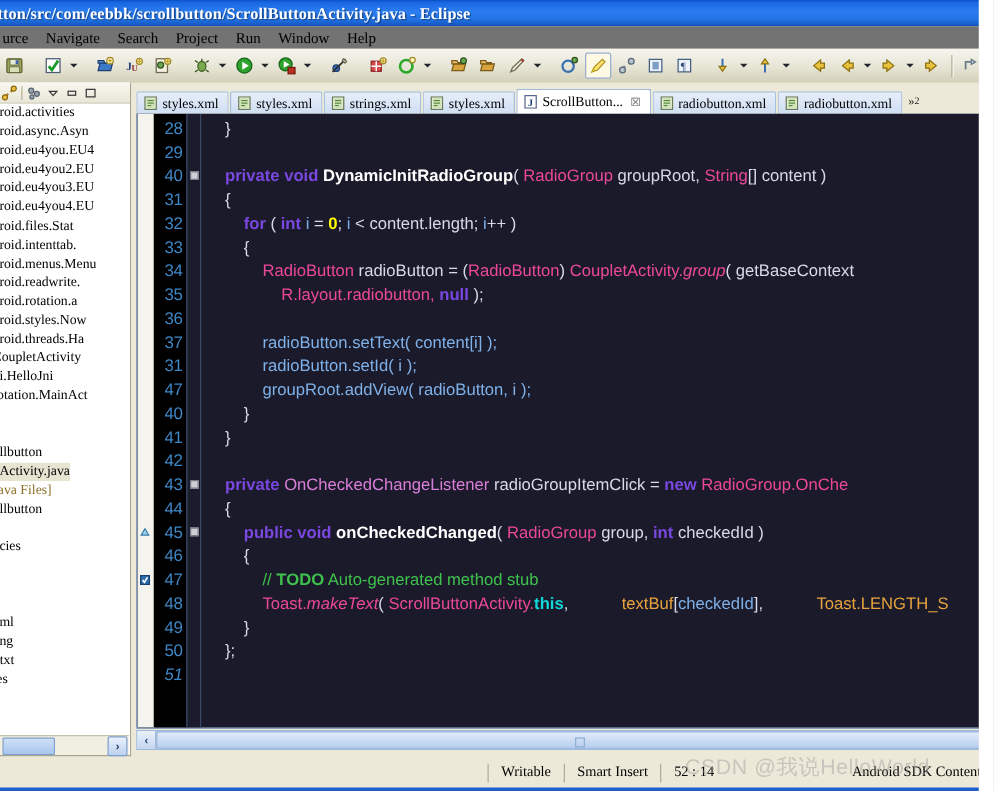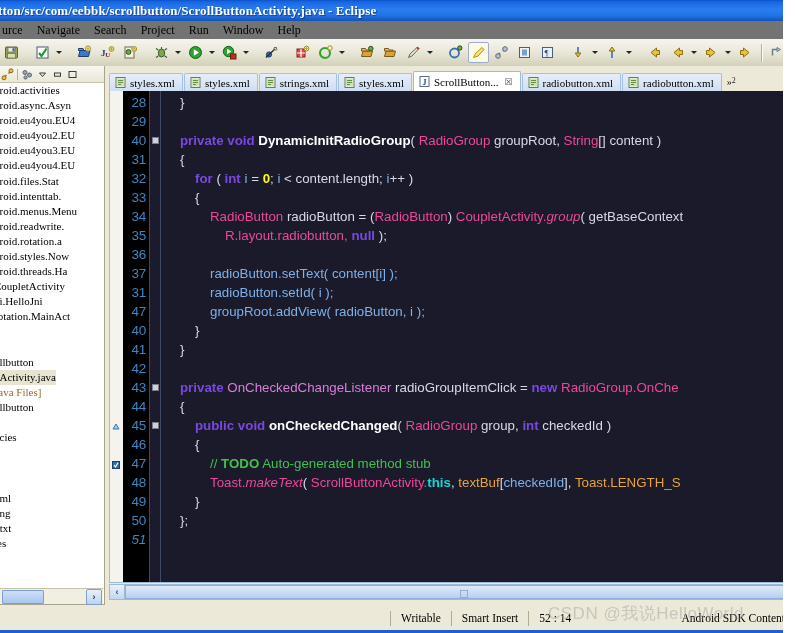--- a/index.html
+++ b/index.html
@@ -183,21 +183,21 @@
     white-space:pre;
     color:#d6d6e6;
   }
   .kw{color:#7a48e0;font-weight:bold;}
   .typ{color:#ec4899;}
   .mname{color:#ffffff;font-weight:bold;}
   .var{color:#7fb0e8;}
   .num{color:#ffff00;font-weight:bold;}
   .cmt{color:#3fc24c;}
   .cmtb{color:#3fc24c;font-weight:bold;}
-  .str{color:#e8a33d;}
+  .str{color:#e8a33d;margin-left:39px;}
   .pink{color:#d97ed9;margin-top:20px;}
   .ital{font-style:italic;}
   .plain{color:#d8d8e8;}
   .cyan{color:#12d7d7;font-weight:bold;}
 
   .foldmark{
     position:absolute;left:2px;width:7px;height:7px;
     background:#cfcfd6;border:1px solid #7b7b88;
     box-sizing:border-box;
   }

